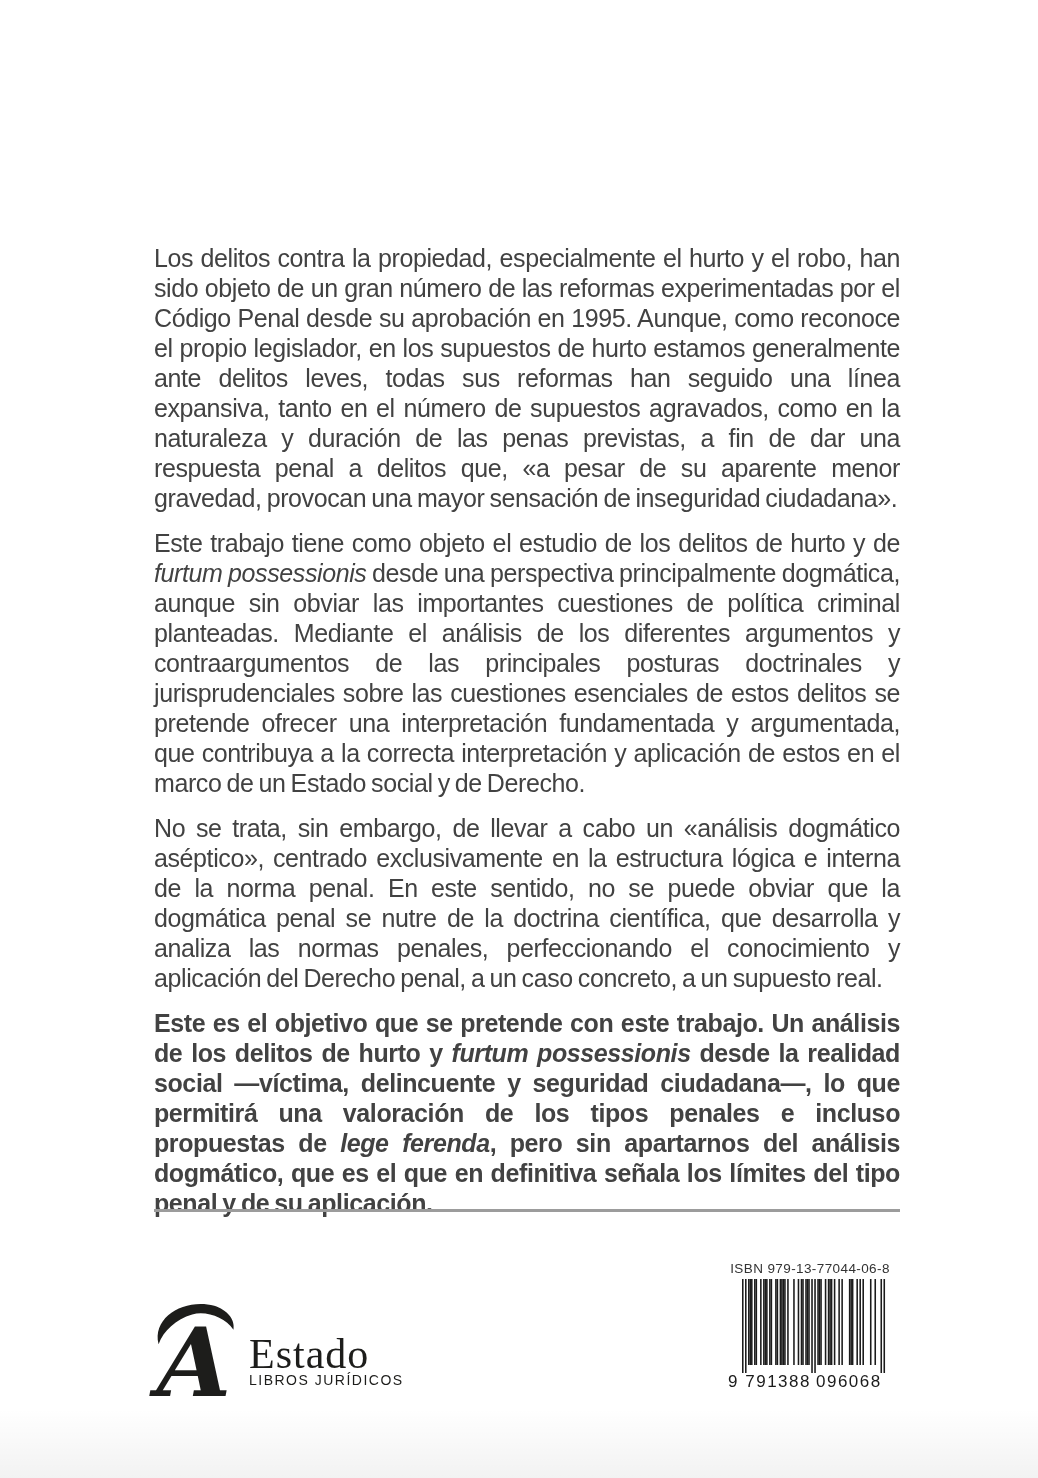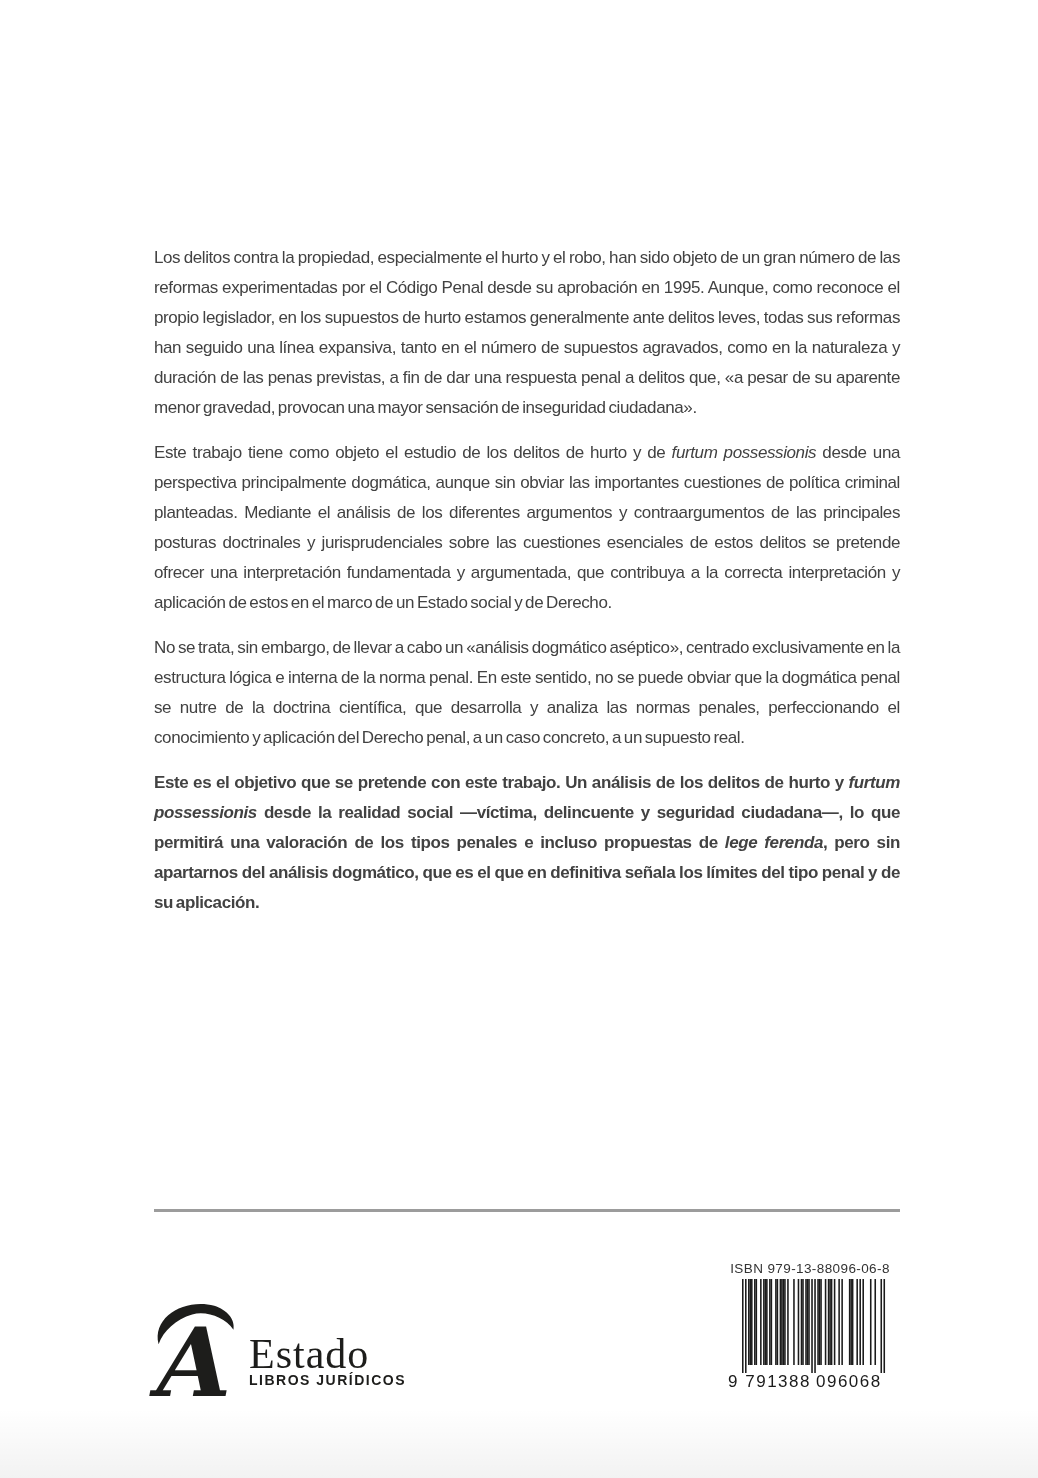--- a/index.html
+++ b/index.html
@@ -11,21 +11,21 @@
     overflow: hidden;
     font-family: "Liberation Sans", sans-serif;
   }
   
   .content {
     position: absolute;
     left: 154px;
     top: 243px;
     width: 746px;
     color: var(--body-text, #424242);
-    font-size: 17px;
+    font-size: 25px;
     line-height: 30px;
     letter-spacing: -0.4px;
     word-spacing: -1.5px;
     text-align: justify;
     hyphens: auto;
     -webkit-hyphens: auto;
   }
   .content p { margin: 0 0 15px 0; }
   .content p:last-child { margin-bottom: 0; font-weight: bold; }
   .content em { font-style: italic; }
@@ -55,21 +55,21 @@
     font-size: 42px;
     line-height: 42px;
     letter-spacing: 1px;
     color: var(--brand-black, #1d1d1b);
   }
   .pub-tagline {
     margin-top: -2px;
     font-size: 14px;
     line-height: 14px;
     letter-spacing: 1.5px;
-    font-weight: bold;
+    font-weight: normal;
     color: var(--brand-black, #1d1d1b);
     white-space: nowrap;
   }
 
   
   .isbn-block {
     position: absolute;
     left: 727px;
     top: 1261px;
     width: 166px;
@@ -113,21 +113,21 @@
       <path class="logo-swash" d="M10 50 C3 21 38 2 68 10 C81 14 90 24 88 35 C79 22 60 15 45 19 C28 24 15 36 10 50 Z" fill="#1d1d1b"></path>
       <text x="8" y="104" font-size="100" font-family="DejaVu Serif, serif" font-style="italic" font-weight="bold" fill="#1d1d1b">A</text>
     </svg>
     <div class="pub-text">
       <div class="pub-name">Estado</div>
       <div class="pub-tagline">LIBROS JURÍDICOS</div>
     </div>
   </div>
 
   <div class="isbn-block">
-    <div class="isbn-label">ISBN 979-13-88096-06-8</div>
+    <div class="isbn-label">ISBN 979-13-77044-06-8</div>
     <svg id="barcode-svg" class="barcode" width="166" height="114" viewBox="0 0 166 114" aria-hidden="true">
         <rect x="15.00" y="0" width="1.56" height="94" fill="#1b1b1b"></rect>
         <rect x="18.01" y="0" width="1.56" height="94" fill="#1b1b1b"></rect>
         <rect x="21.02" y="0" width="1.56" height="86" fill="#1b1b1b"></rect>
         <rect x="22.53" y="0" width="1.56" height="86" fill="#1b1b1b"></rect>
         <rect x="24.03" y="0" width="1.56" height="86" fill="#1b1b1b"></rect>
         <rect x="27.04" y="0" width="1.56" height="86" fill="#1b1b1b"></rect>
         <rect x="28.55" y="0" width="1.56" height="86" fill="#1b1b1b"></rect>
         <rect x="33.06" y="0" width="1.56" height="86" fill="#1b1b1b"></rect>
         <rect x="36.07" y="0" width="1.56" height="86" fill="#1b1b1b"></rect>

